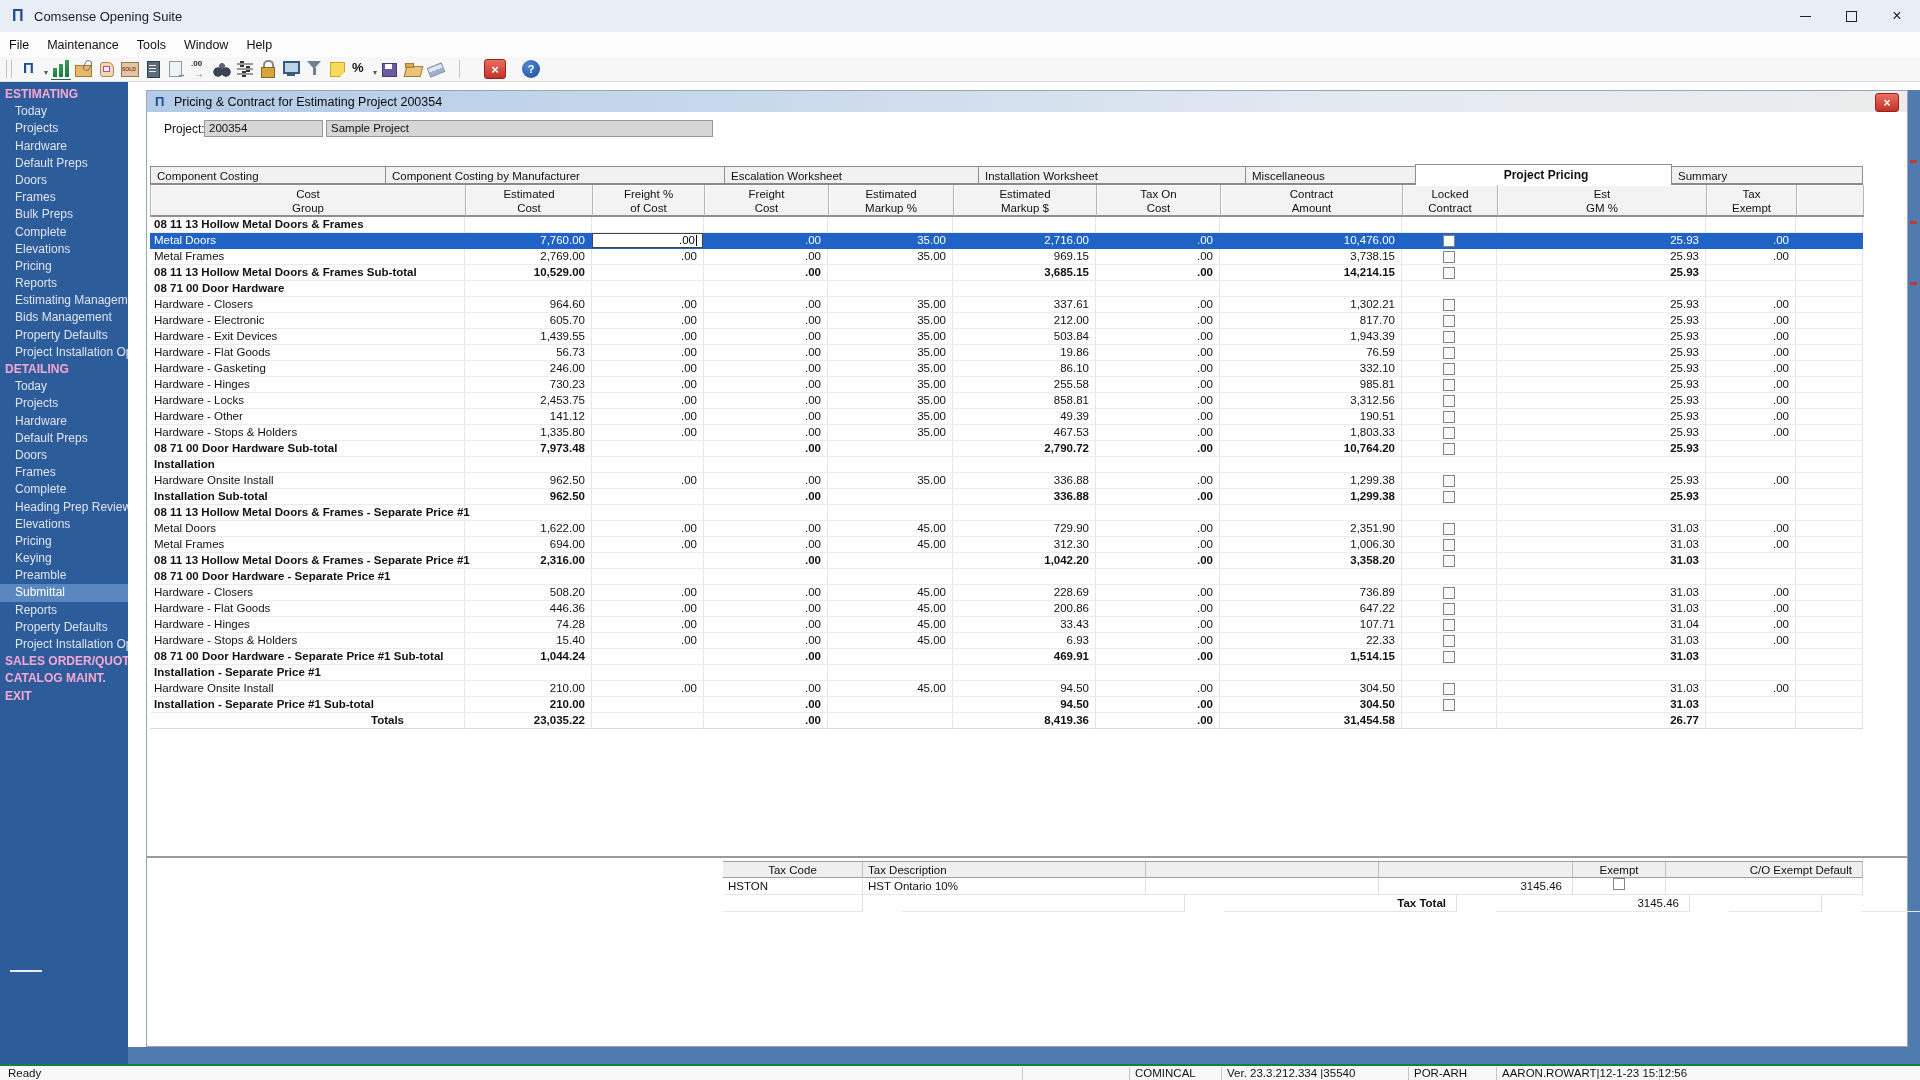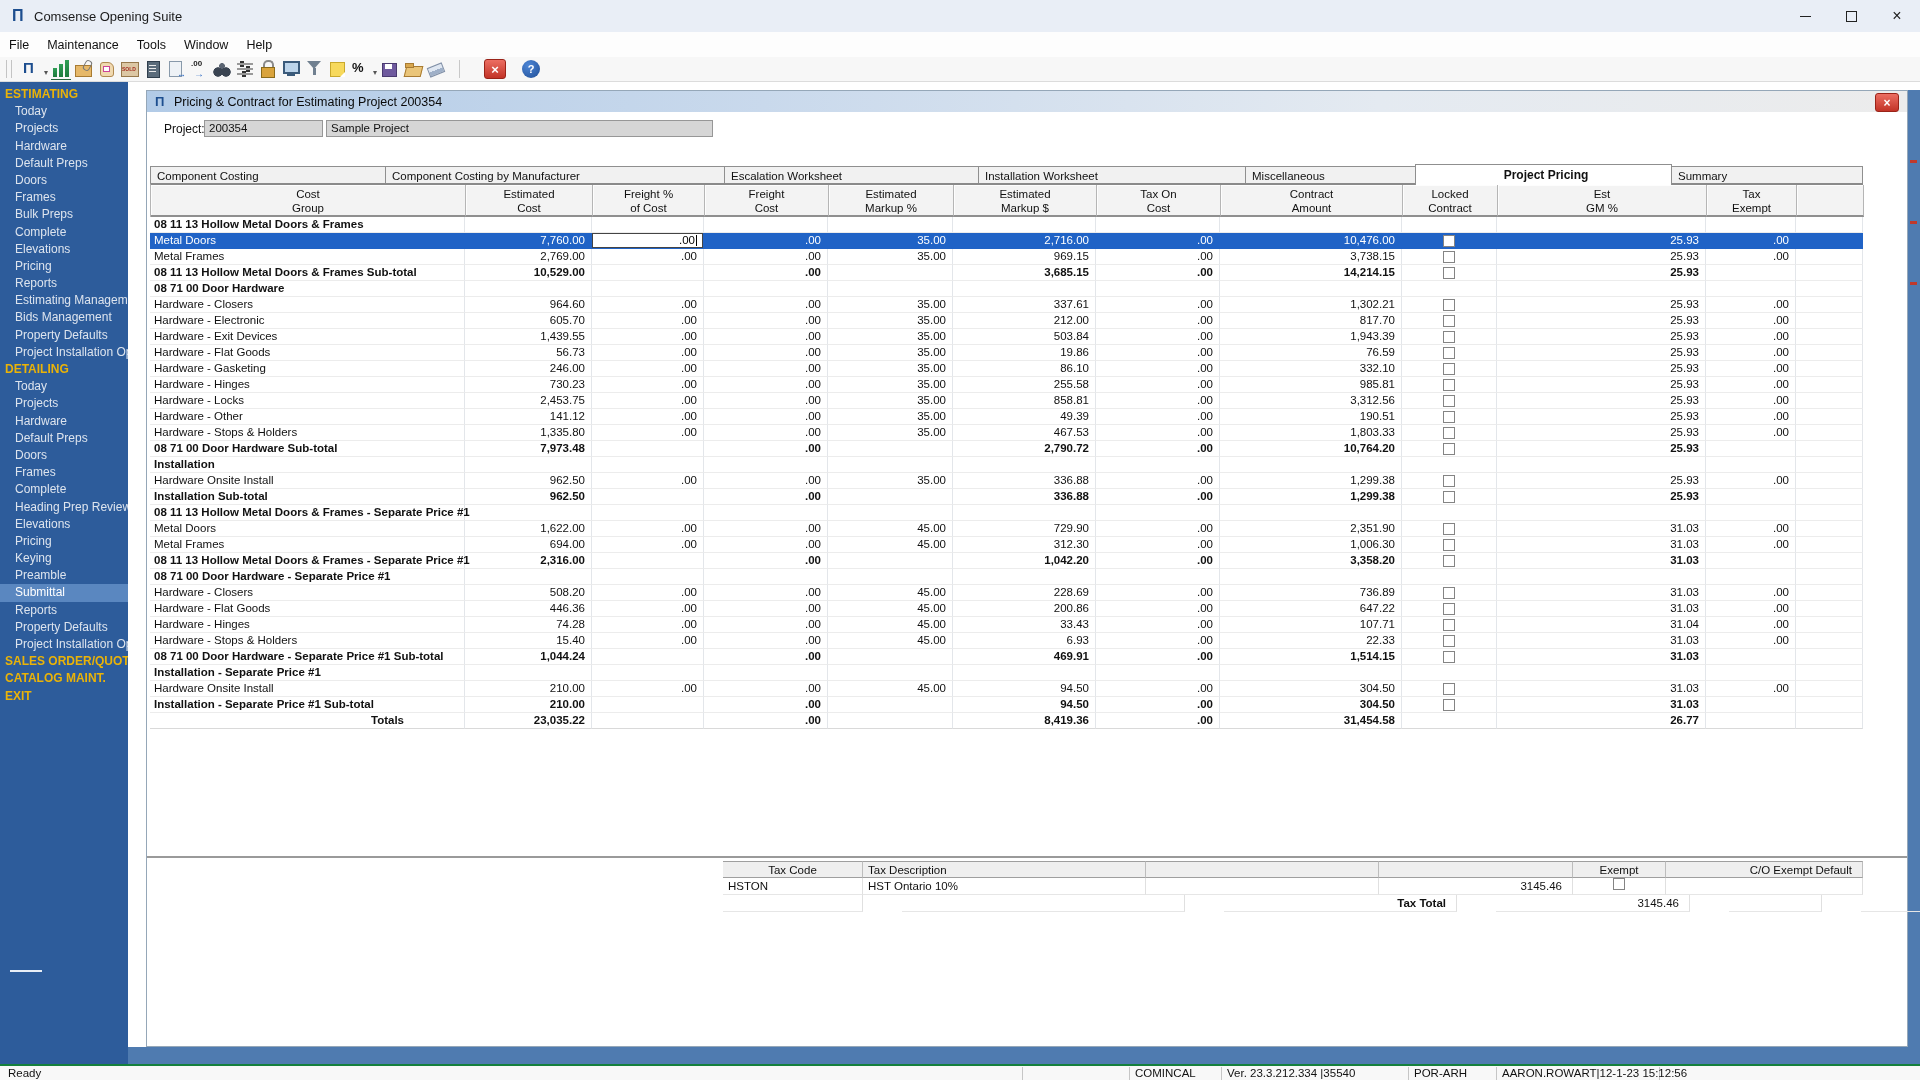--- a/index.html
+++ b/index.html
@@ -58,21 +58,21 @@
   .ti-folderopen::before{content:"";position:absolute;left:2px;top:7px;width:15px;height:9px;background:#eac579;border:1px solid #a87b32;transform:skewX(-14deg);}
   .ti-folderopen::after{content:"";position:absolute;left:2px;top:4px;width:7px;height:3px;background:#d8a74f;border:1px solid #a87b32;}
   .ti-eraser::before{content:"";position:absolute;left:2px;top:6px;width:14px;height:8px;background:linear-gradient(#dfe7f2 50%,#9fb0c8 50%);border:1px solid #8090a8;transform:rotate(-22deg);}
   .ti-close2{width:20px;height:18px;background:linear-gradient(#ec6e62,#c23327);border:1px solid #9a2318;border-radius:3px;display:flex;align-items:center;justify-content:center;}
   .ti-close2::before{content:"\00d7";color:#fff;font-weight:bold;font-size:13px;line-height:13px;}
   .ti-help{width:18px;height:18px;border-radius:50%;background:radial-gradient(circle at 35% 30%,#4d86d6,#1f4e96);display:flex;align-items:center;justify-content:center;}
   .ti-help::before{content:"?";color:#fff;font-weight:bold;font-size:11px;}
 
   
   #sidebar{left:0;top:82px;width:128px;height:982px;background:#2d5c9b;overflow:hidden;}
-  .sb-header{color:#eab308;font-weight:bold;font-size:12px;height:17.2px;line-height:17.2px;padding-left:5px;white-space:nowrap;}
+  .sb-header{color:#f9a8d4;font-weight:bold;font-size:12px;height:17.2px;line-height:17.2px;padding-left:5px;white-space:nowrap;}
   .sb-item{color:#dde4ee;font-size:12px;height:17.2px;line-height:17.2px;padding-left:15px;white-space:nowrap;overflow:hidden;}
   .sb-item.sel{background:#5a87c0;color:#fff;}
   #sb-grip{left:10px;top:970px;width:32px;height:2px;background:#e8eef6;position:absolute;}
 
   
   #mdi{left:128px;top:82px;width:1792px;height:982px;background:#fff;}
   #mdi-right{left:1908px;top:90px;width:12px;height:974px;background:#4f7bb0;
      background-image:linear-gradient(#c0392b,#c0392b),linear-gradient(#c0392b,#c0392b),linear-gradient(#c0392b,#c0392b);
      background-size:7px 3px,7px 3px,7px 3px;background-position:2px 70px,2px 131px,2px 192px;background-repeat:no-repeat;}
   #mdi-bottom{left:128px;top:1047px;width:1792px;height:17px;background:#4f7bb0;}

